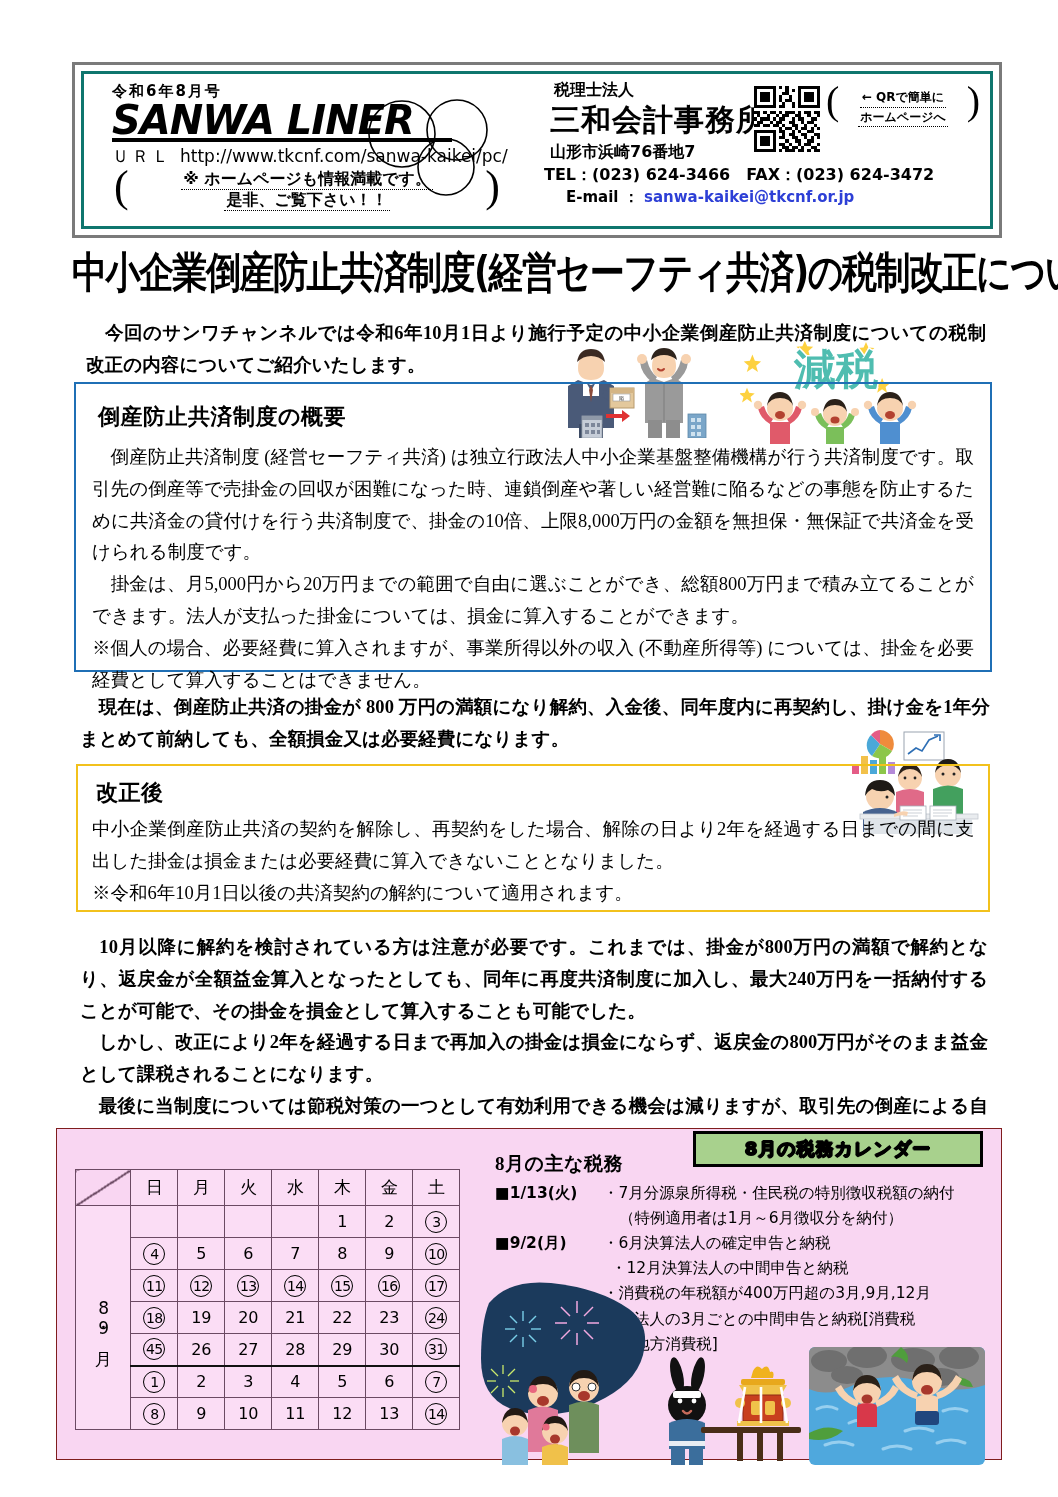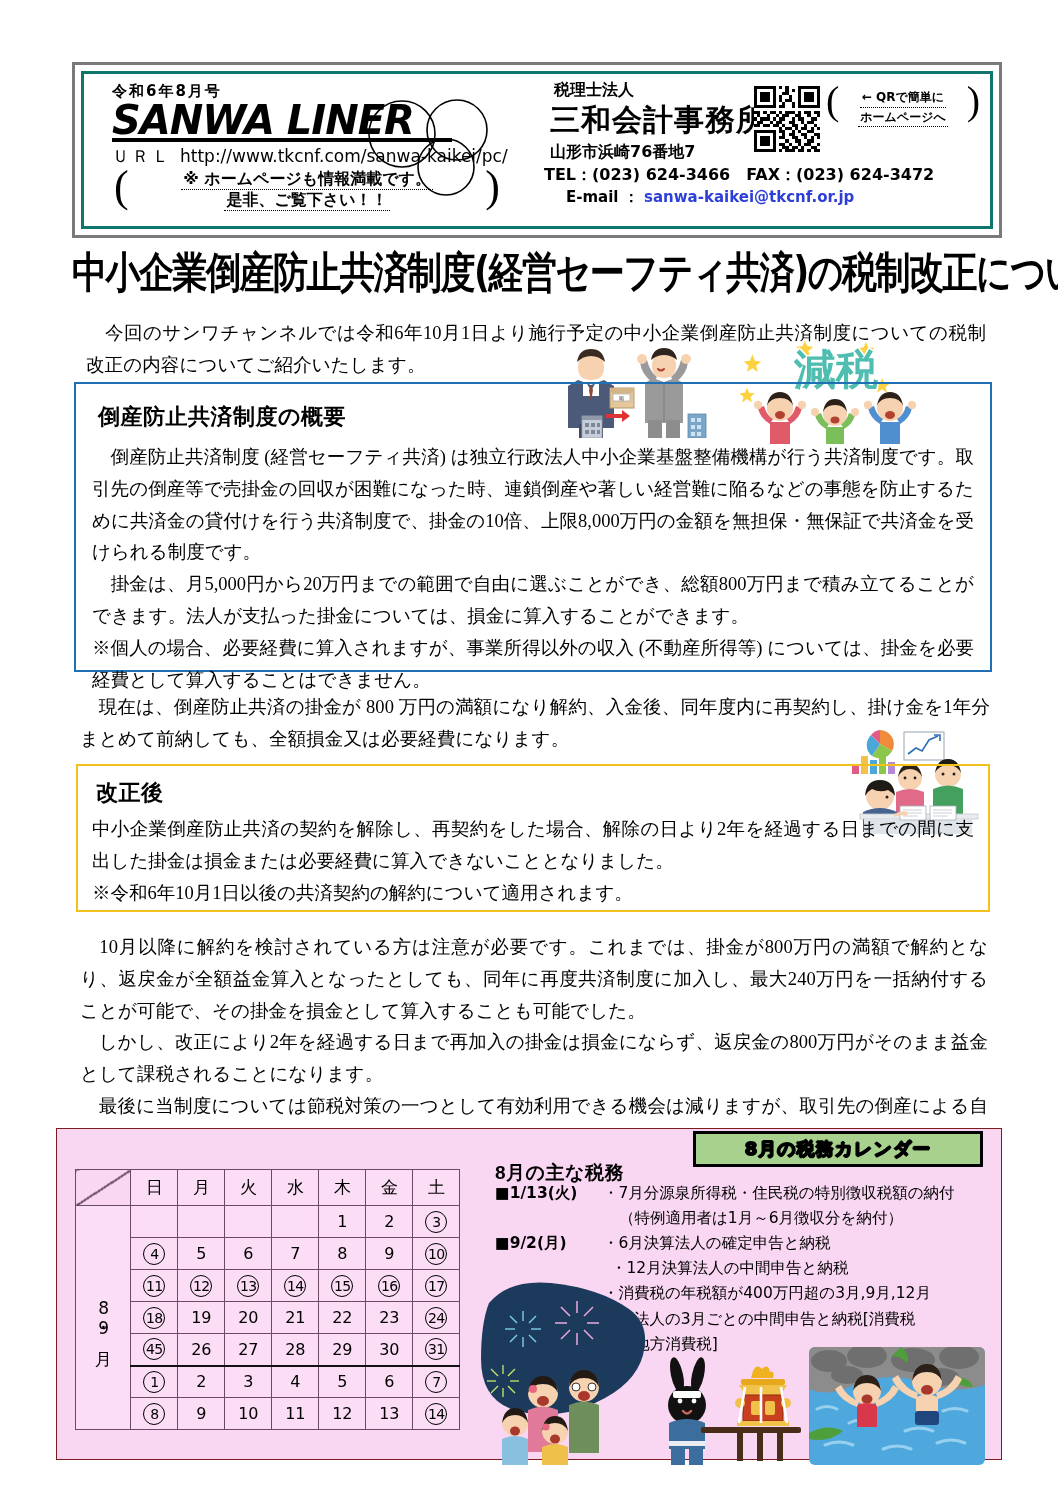--- a/index.html
+++ b/index.html
@@ -170,20 +170,21 @@
     line-height: 1;
   }
 
   
   .para {
     position: absolute;
     font-size: 18.5px;
     line-height: 1.72;
     text-align: justify;
     letter-spacing: 0.1px;
+    font-weight: bold;
   }
   .intro { left: 86px; top: 318px; width: 900px; }
 
   
   .blue-box {
     position: absolute;
     left: 74px; top: 382px;
     width: 918px; height: 290px;
     border: 2px solid #1f6fb5;
     background: transparent;
@@ -286,22 +287,22 @@
     border: 3px solid #000;
     display: flex; align-items: center; justify-content: center;
     font-family: "DejaVu Sans", sans-serif;
     font-size: 18px; font-weight: 900;
     letter-spacing: 1px;
     color: #000;
     text-shadow: 1px 0 0 #000, -1px 0 0 #000, 0 1px 0 #000, 0 -1px 0 #000;
   }
   .tax-sub {
     position: absolute;
-    left: 438px; top: 31px;
-    font-family: Liberation Sans, sans-serif;
+    left: 438px; top: 22px;
+    font-family: Liberation Serif, serif;
     font-size: 19px; font-weight: 700;
     letter-spacing: 0.5px;
   }
   .tax-list {
     position: absolute;
     left: 438px; top: 52px;
     width: 500px;
     font-family: "DejaVu Sans", sans-serif;
     font-size: 15.5px;
     line-height: 1.62;

